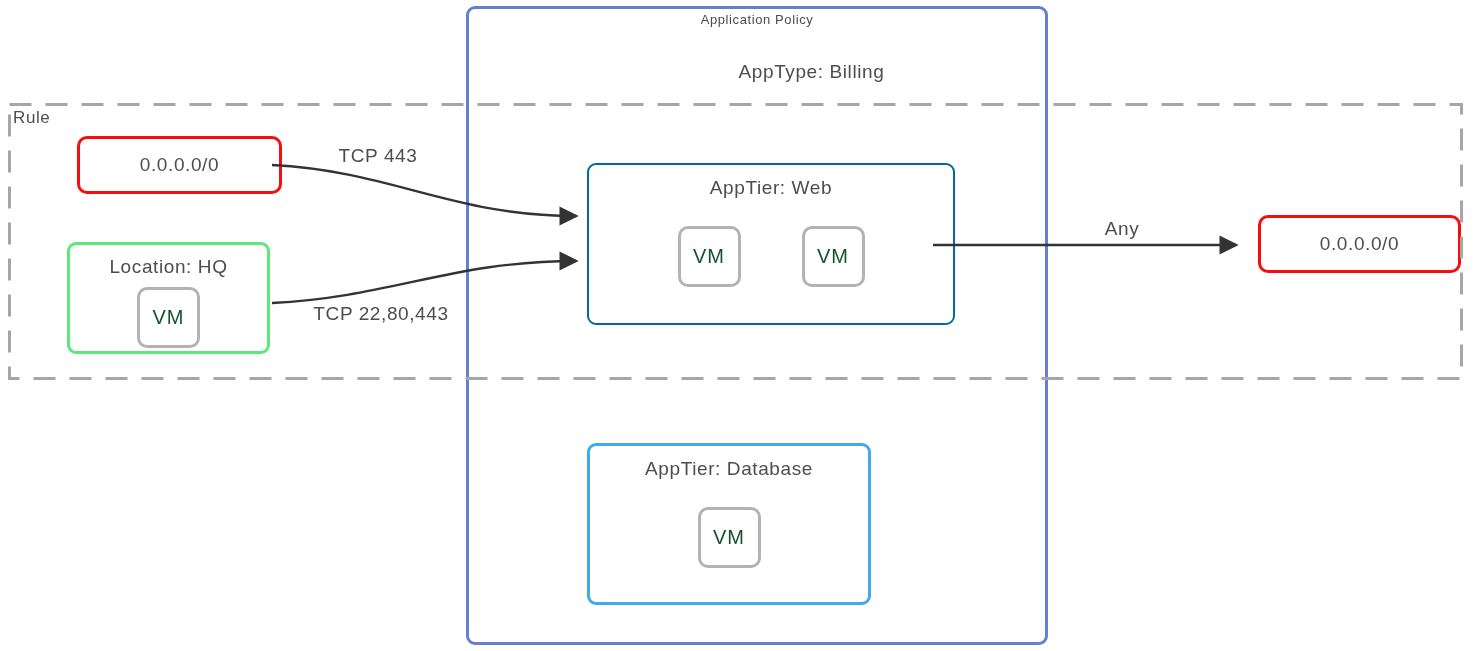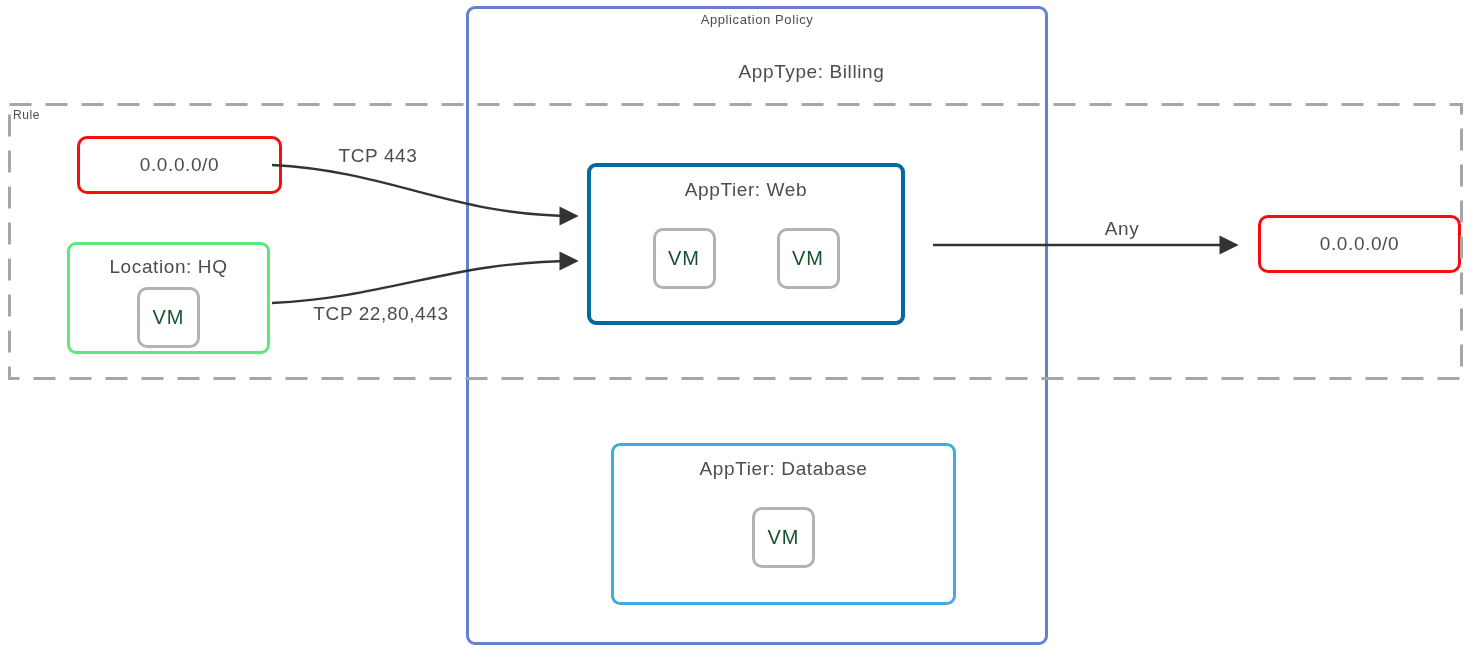--- a/index.html
+++ b/index.html
@@ -42,21 +42,21 @@
     position: absolute;
     left: 466px; top: 61px;
     width: 691px;
     text-align: center;
     font-size: 19px;
   }
   
   .rule-label {
     position: absolute;
     left: 13px; top: 108px;
-    font-size: 12px;
+    font-size: 17px;
   }
   
   .node {
     position: absolute;
     box-sizing: border-box;
     background: #ffffff;
   }
   .endpoint {
     border: 3px solid #f70d0d;
     border-radius: 10px;
@@ -97,30 +97,29 @@
   
   .src-any  { left: 65px;  top: 136px; width: 205px; height: 58px; }
   .dst-any  { left: 1246px; top: 215px; width: 203px; height: 58px; }
   .loc-hq   {
     left: 67px; top: 242px; width: 203px; height: 112px;
     border: 3px solid #5ce87a;
   }
   .loc-hq .group-title { top: 11px; }
   .loc-hq .vm-row { top: 42px; }
   .tier-web {
-    left: 587px; top: 163px; width: 318px; height: 162px;
-    border: 4px solid #0369a1;
+    left: 587px; top: 163px; width: 368px; height: 162px;
+    border: 2px solid #0369a1;
     text-decoration: underline;
   }
   .tier-web .group-title { top: 12px; }
   .tier-web .vm-row { top: 61px; gap: 61px; }
   .tier-db {
-    left: 587px; top: 443px; width: 345px; height: 162px;
+    left: 587px; top: 443px; width: 284px; height: 162px;
     border: 3px solid #41abe5;
-    margin-left: 24px;
   }
   .tier-db .group-title { top: 12px; }
   .tier-db .vm-row { top: 61px; }
   
   .edge-label {
     position: absolute;
     text-align: center;
     font-size: 19px;
   }
   .lbl-tcp443   { left: 298px;  top: 145px; width: 160px; }

